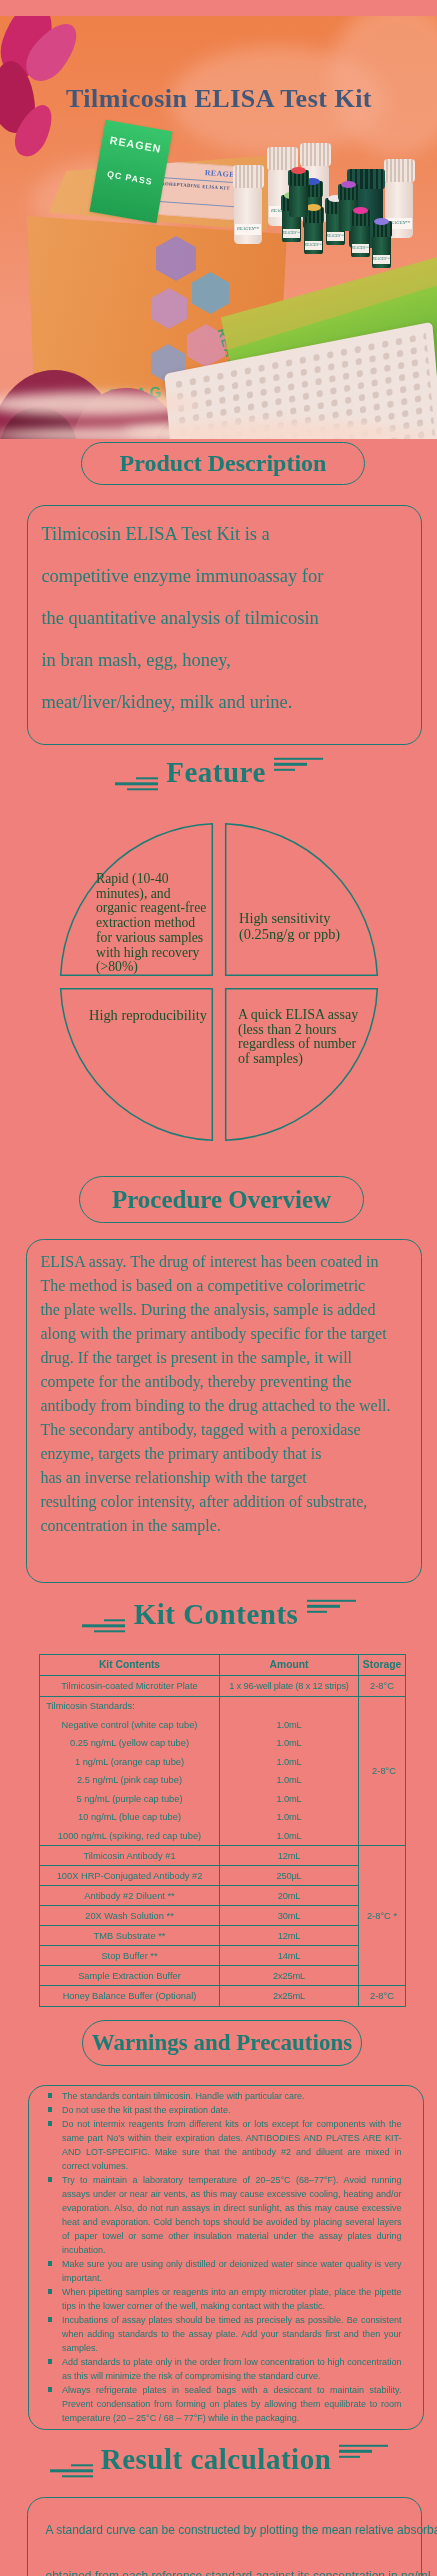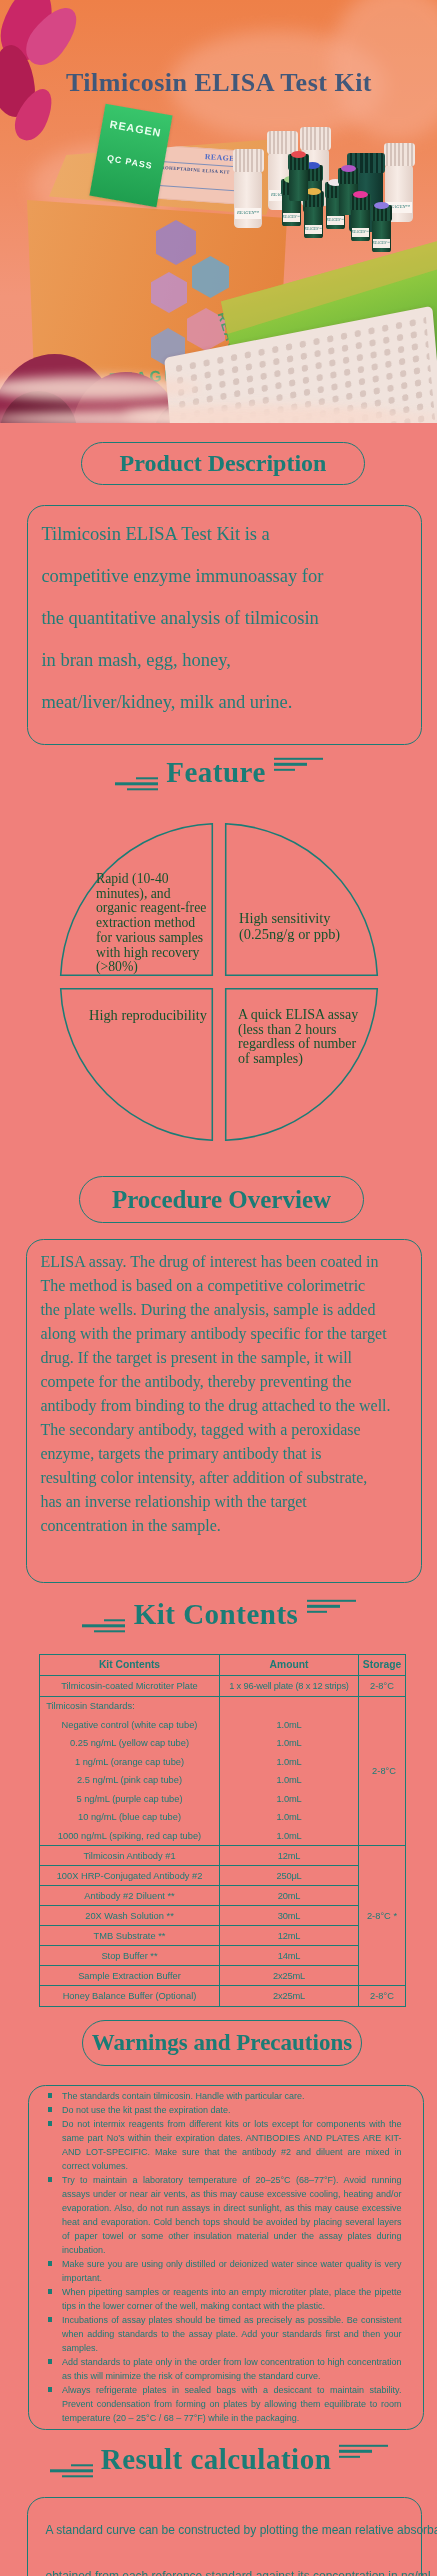--- a/index.html
+++ b/index.html
@@ -1,19 +1,19 @@
 <!DOCTYPE html>
 <html style="font-size:8.2px"><head>
 <meta charset="utf-8">
 <style>
   html,body{margin:0;padding:0;background:#f0807b;}
   .page{position:relative;width:438px;height:2752px;margin:0 auto;background:#f0807b;overflow:hidden;
         font-family:"Liberation Serif",serif;}
   
-  .hero{position:absolute;top:0;left:0;width:438px;height:423px;overflow:hidden;
+  .hero{position:absolute;top:16px;left:0;width:438px;height:423px;overflow:hidden;
         background:linear-gradient(180deg,#ee8048 0%,#ef8a5c 35%,#f29579 70%,#f2937e 100%);}
   .cloud{position:absolute;border-radius:50%;filter:blur(9.3px);opacity:.55;background:#f7ac90;}
   .leaf{position:absolute;border-radius:50% 50% 50% 50%/62% 62% 40% 40%;}
   .hero-title{position:absolute;top:68px;left:0;width:100%;text-align:center;
       font-size:26px;font-weight:bold;color:#41587a;letter-spacing:0.5px;}
   
   .box-top{position:absolute;left:49px;top:138px;width:247px;height:77px;
       clip-path:polygon(7% 22%,97% 0%,88% 100%,0% 76%);
       background:linear-gradient(100deg,#ecab68,#e89a52);}
   .box-top-label{position:absolute;left:75px;top:9.3px;width:131px;height:54px;background:#f2c6b6;
@@ -77,21 +77,21 @@
       align-items:center;gap:8.2px;color:#1b7c76;}
   .deco-heading .txt{font-size:29px;font-weight:bold;letter-spacing:0.5px;}
   .deco{display:flex;flex-direction:column;gap:3.1px;}
   .deco i{display:block;height:2.1px;background:#1b7c76;}
   .deco.left{transform:translateY(11.3px);align-items:flex-end;}
   .deco.right{transform:translateY(-8.2px);align-items:flex-start;}
   .deco.left i:nth-child(1){width:21.6px;} .deco.left i:nth-child(2){width:43px;} .deco.left i:nth-child(3){width:31px;}
   .deco.right i:nth-child(1){width:49px;} .deco.right i:nth-child(2){width:33px;} .deco.right i:nth-child(3){width:20.6px;}
   
   .desc-line{padding-left:13.4px;height:42px;line-height:42px;font-size:18.5px;white-space:nowrap;}
-  .desc-box{padding-top:7.2px;}
+  .desc-box{padding-top:7.2px;border-radius:18px;}
   
   .circle-wrap{position:absolute;left:54px;top:817px;width:330px;height:330px;}
   .quadrant-text{position:absolute;color:#14532d;}
   .qt-line{white-space:nowrap;}
   
   .proc-box{padding-top:10.3px;}
   .proc-line{padding-left:13.4px;height:24px;line-height:24px;font-size:16px;white-space:nowrap;}
   
   .kit-table{position:absolute;left:39px;top:1654px;width:367px;border-collapse:collapse;
       font-family:"Liberation Sans",sans-serif;color:#1b7c76;}
@@ -304,22 +304,22 @@
     <div>
         <div class="proc-line">ELISA assay. The drug of interest has been coated in</div>
         <div class="proc-line">The method is based on a competitive colorimetric</div>
         <div class="proc-line">the plate wells. During the analysis, sample is added</div>
         <div class="proc-line">along with the primary antibody specific for the target</div>
         <div class="proc-line">drug. If the target is present in the sample, it will</div>
         <div class="proc-line">compete for the antibody, thereby preventing the</div>
         <div class="proc-line">antibody from binding to the drug attached to the well.</div>
         <div class="proc-line">The secondary antibody, tagged with a peroxidase</div>
         <div class="proc-line">enzyme, targets the primary antibody that is</div>
+        <div class="proc-line">has an inverse relationship with the target</div>
         <div class="proc-line">resulting color intensity, after addition of substrate,</div>
-        <div class="proc-line">has an inverse relationship with the target</div>
         <div class="proc-line">concentration in the sample.</div>
       </div>
   </div>
 
   <div class="deco-heading" style="top:1598px;">
     <span class="deco left">
         <i></i>
         <i></i>
         <i></i>
       </span>

